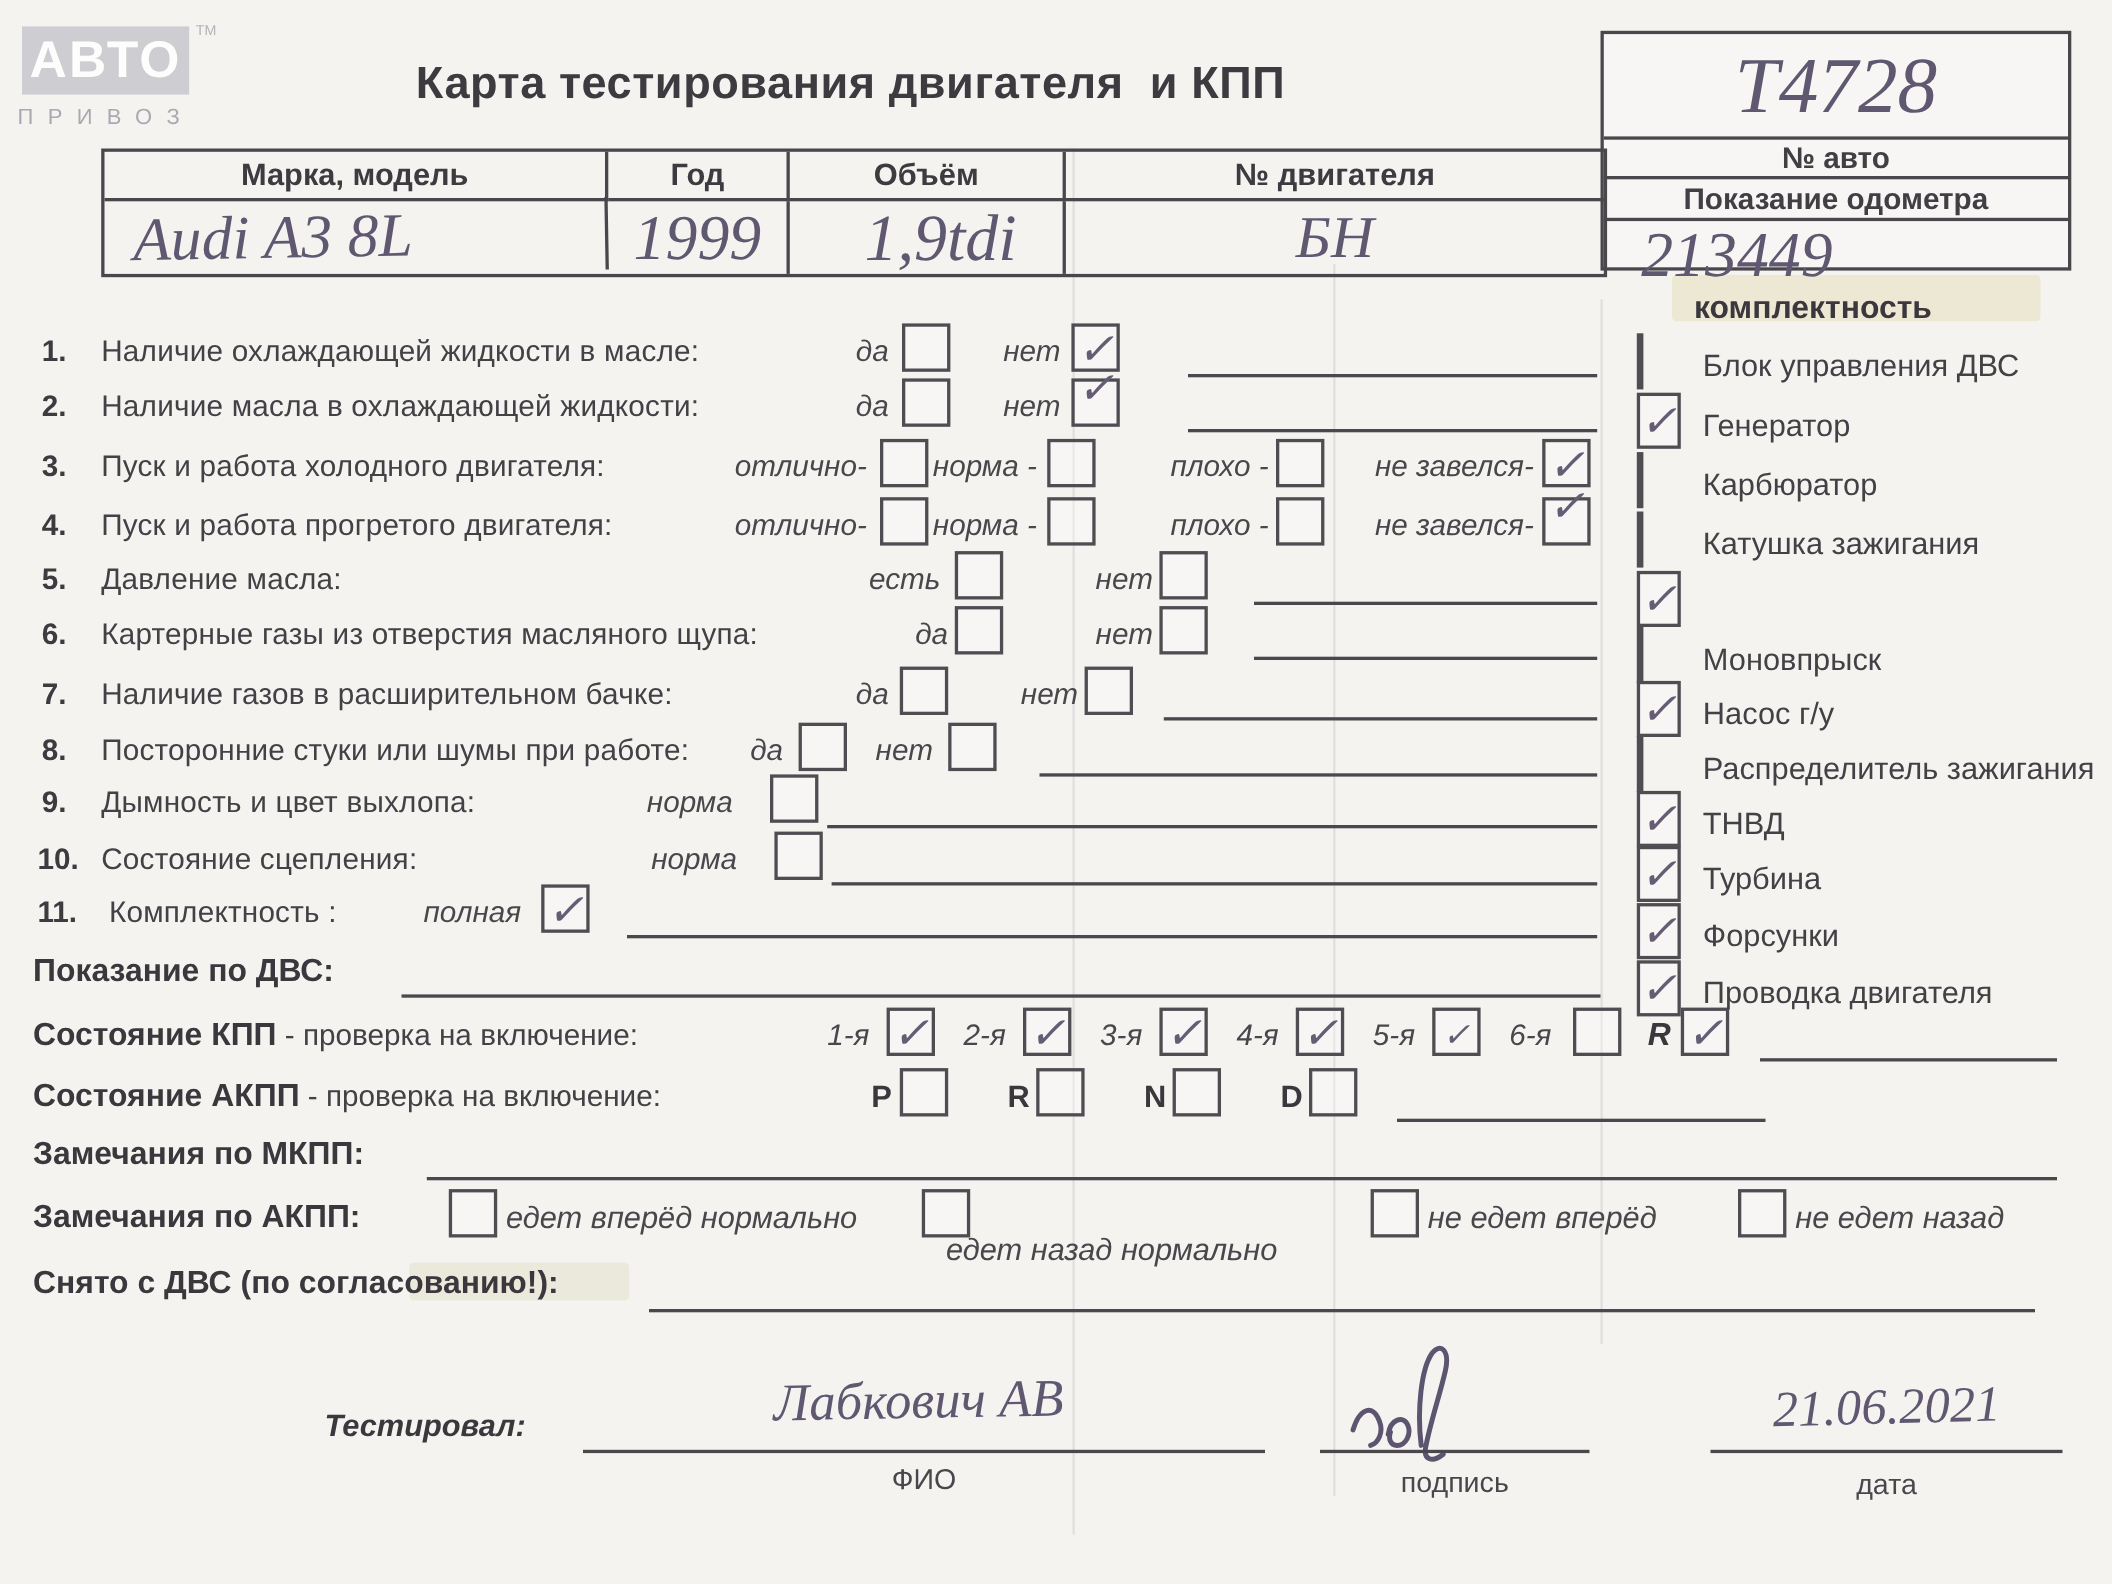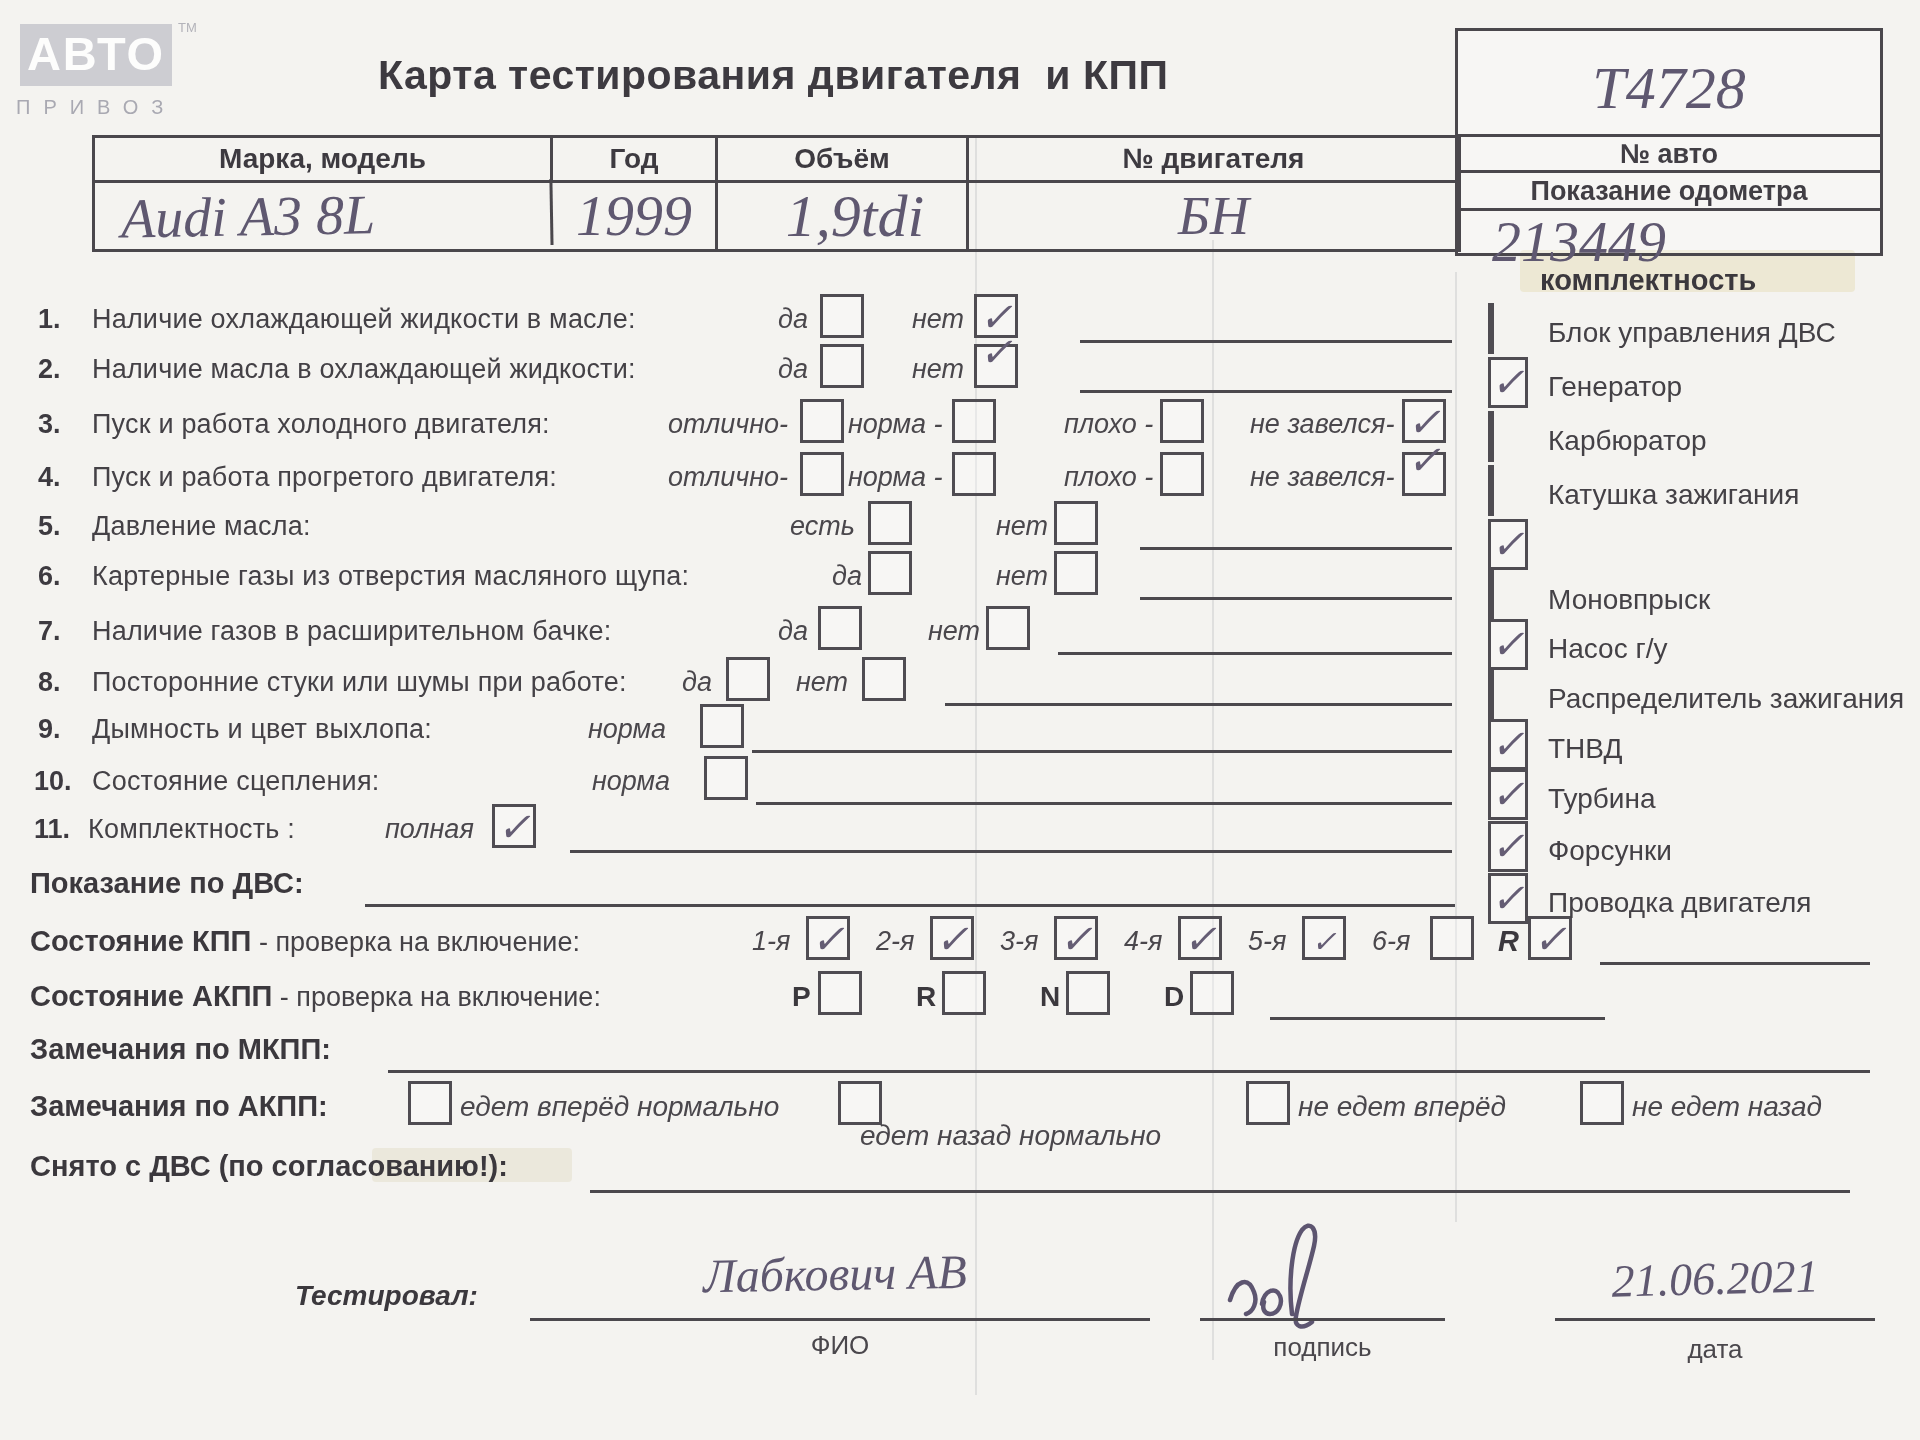--- a/index.html
+++ b/index.html
@@ -79,21 +79,21 @@
     <div class="logo-box">
       <div class="logo-brand">АВТО</div>
     </div>
     <div class="logo-tm">TM</div>
     <div class="logo-sub">ПРИВОЗ</div>
   </div>
 
   <div class="title">Карта тестирования двигателя  и КПП</div>
 
   <div class="car-box">
-    <div class="car-num hw" style="font-size:60px; line-height:94px;margin-top:10px;">Т4728</div>
+    <div class="car-num hw" style="font-size:72px; line-height:94px;">Т4728</div>
     <div class="car-num-lbl">№ авто</div>
     <div class="odo-lbl">Показание одометра</div>
     <div class="odo-val hw" style="font-size:58px; line-height:62px;">213449</div>
   </div>
 
   <div class="info-table">
     <div class="ith">Марка, модель</div>
     <div class="ith">Год</div>
     <div class="ith">Объём</div>
     <div class="ith">№ двигателя</div>
@@ -200,21 +200,21 @@
   <div class="row" style="top:753px">
     <span class="num" style="left:34px">10.</span>
     <span class="itxt" style="left:92px">Состояние сцепления:</span>
     <span class="opt" style="left:592px">норма</span>
     <span class="cb" style="left:704px"></span>
     <span class="uline" style="left:756px; width:696px;"></span>
   </div>
 
   <div class="row" style="top:801px">
     <span class="num" style="left:34px">11.</span>
-    <span class="itxt" style="left:88px">Комплектность :</span>
+    <span class="itxt" style="left:99px">Комплектность :</span>
     <span class="opt" style="left:385px">полная</span>
     <span class="cb checked" style="left:492px">✓</span>
     <span class="uline" style="left:570px; width:882px;"></span>
   </div>
 
   <div class="row" style="top:855px">
     <span class="slabel" style="left:30px">Показание по ДВС:</span>
     <span class="uline" style="left:365px; width:1090px;"></span>
   </div>
 

